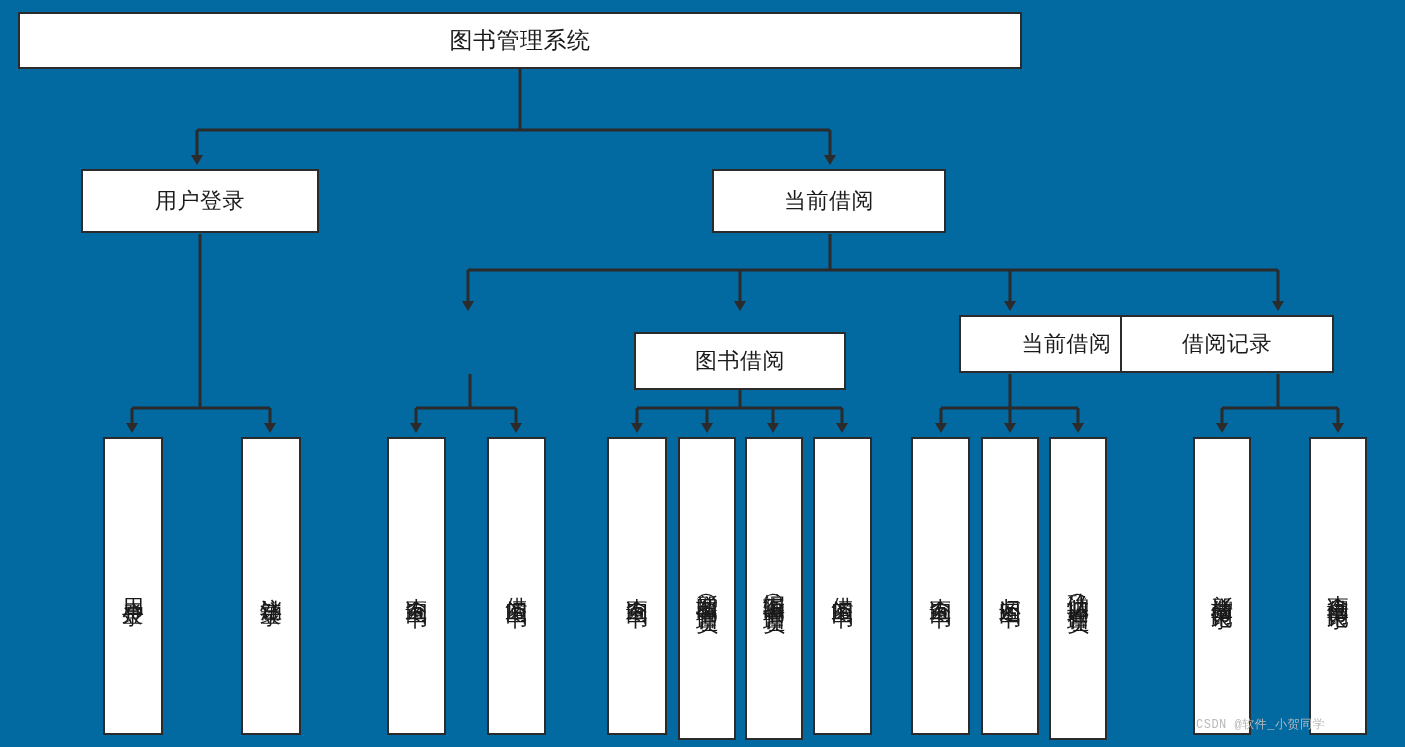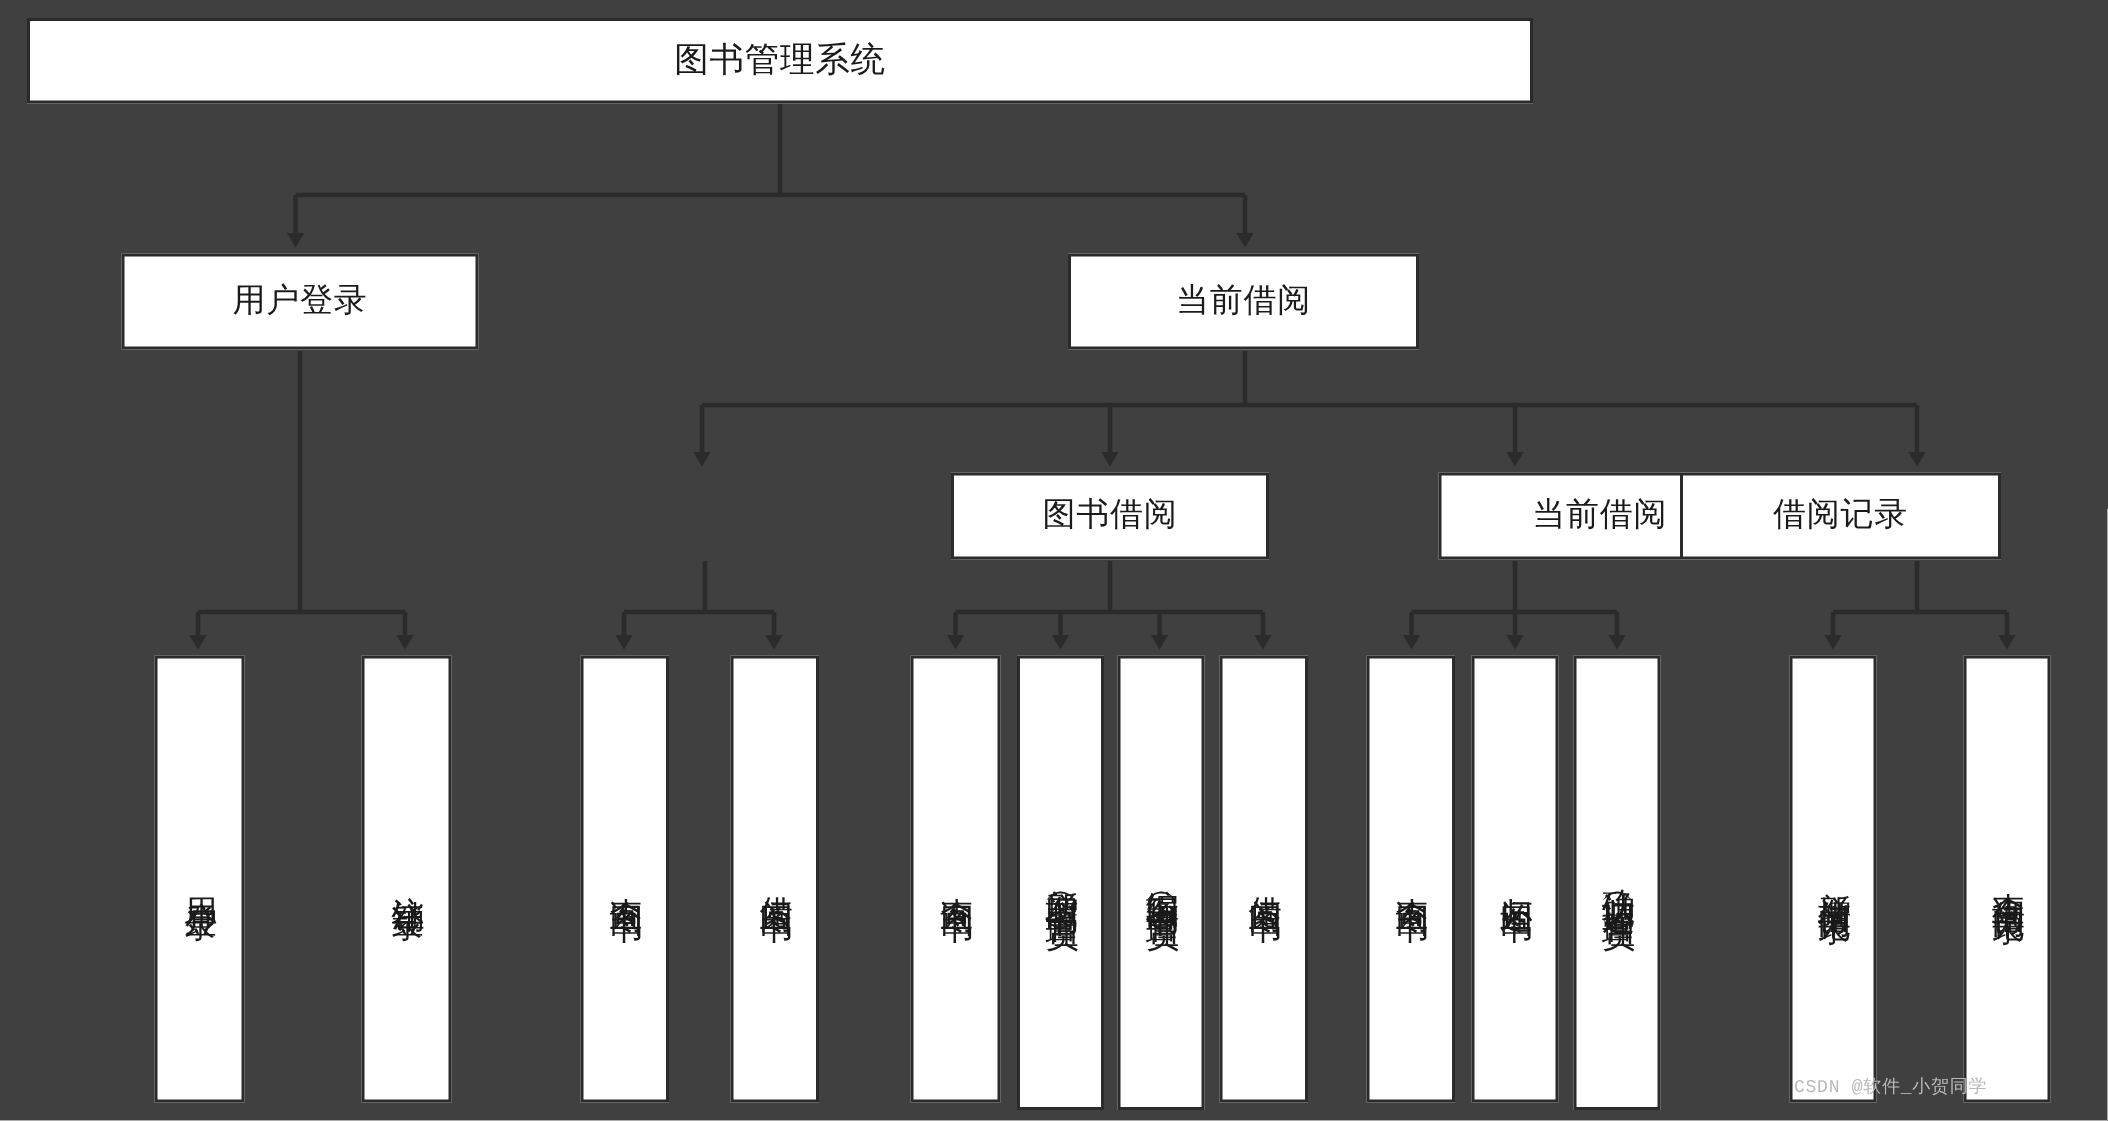--- a/index.html
+++ b/index.html
@@ -8,21 +8,21 @@
     padding: 0;
     background: #ffffff;
   }
   body {
     font-family: "DejaVu Sans", "Liberation Sans", sans-serif;
   }
   #canvas {
     position: relative;
     width: 1405px;
     height: 747px;
-    background: #404040;
+    background: #0369a1;
     overflow: hidden;
   }
   #edges {
     position: absolute;
     left: 0;
     top: 0;
     width: 1405px;
     height: 747px;
     pointer-events: none;
   }
@@ -131,21 +131,21 @@
 
   <div class="node horiz" style="left:81px; top:169px; width:238px; height:64px;">
     <span>用户登录</span>
   </div>
 
   <div class="node horiz" style="left:712px; top:169px; width:234px; height:64px;">
     <span>当前借阅</span>
   </div>
 
 
-  <div class="node horiz" style="left:634px; top:315px; width:212px; height:58px;">
+  <div class="node horiz" style="left:634px; top:332px; width:212px; height:58px;">
     <span>图书借阅</span>
   </div>
 
   <div class="node horiz" style="left:914px; top:315px; width:215px; height:58px;margin-left:45px;">
     <span>当前借阅</span>
   </div>
 
   <div class="node horiz" style="left:1120px; top:315px; width:214px; height:58px;">
     <span>借阅记录</span>
   </div>

